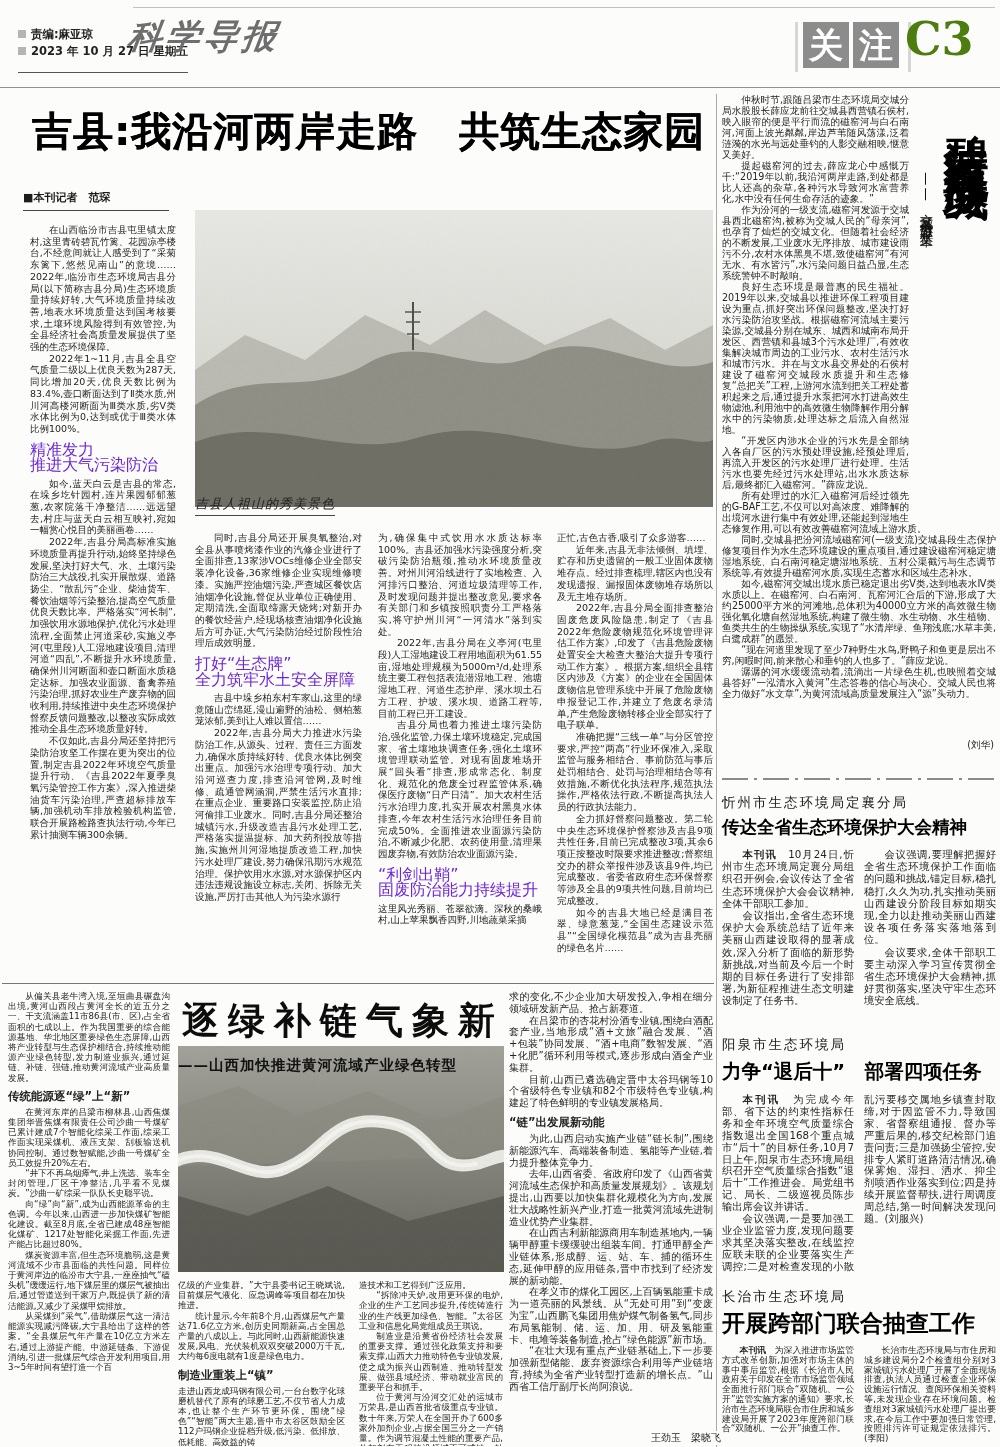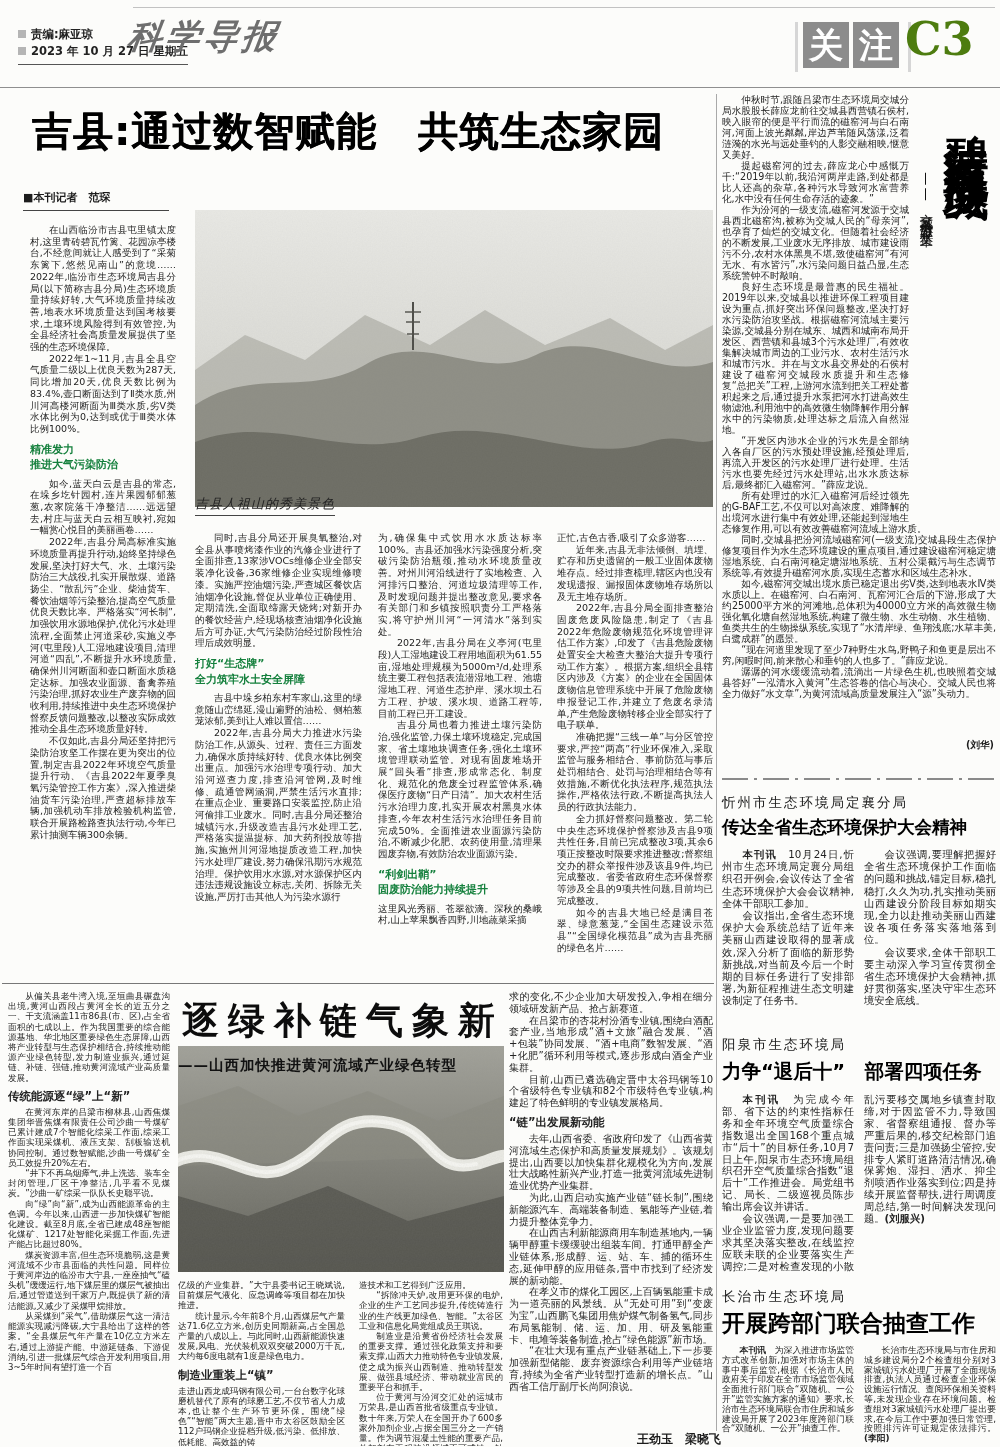--- a/index.html
+++ b/index.html
@@ -4,53 +4,53 @@
 <style>
   html,body{margin:0;padding:0}
   .page{position:relative;width:1000px;height:1447px;background:#fcfcfa;overflow:hidden;
         font-family:"DejaVu Sans",sans-serif;color:#1c1c1c}
   .abs{position:absolute}
   .hline{background:#8f8f8f;height:1px}
   .vline{background:#a9a9a9;width:1px}
   
   .edline{font-size:11.5px;font-weight:bold;color:#222;line-height:17px;white-space:nowrap}
   .sq{display:inline-block;width:8px;height:8px;background:#b5b5b5;margin-right:5px}
-  .edblock{border-bottom:1.5px solid #555;padding-bottom:4px}
+  .edblock{border-bottom:1.5px solid #555;padding-bottom:12px}
   .masthead{font-family:"DejaVu Serif",serif;font-style:italic;font-weight:bold;font-size:34px;
             color:#6e6e6e;letter-spacing:4px;transform:skewX(-8deg)}
   .secbox{display:inline-block;width:46px;height:46px;background:#8c8c8c;color:#fff;
           font-size:34px;font-weight:bold;line-height:46px;text-align:center;margin-right:4px}
   .vbar{display:inline-block;width:3px;height:50px;background:#d6d6d6;vertical-align:top;margin:0 5px}
   .pagecode{font-family:"DejaVu Serif",serif;font-weight:bold;font-size:46px;color:#4d7c0f}
   
   .mainhead{font-size:40px;font-weight:900;letter-spacing:1px;white-space:nowrap;color:#000;
             text-shadow:0.6px 0 #000}
   .byline{font-size:11px;font-weight:bold;border-bottom:1px solid #444;padding-bottom:5px}
   .col{font-size:9.5px;line-height:11.7px;text-align:justify;color:#232323;overflow:hidden}
   .col p,.gcol p,.jc-body p,.brief-body p{margin:0;text-indent:2em}
   .flush p:first-child{text-indent:0}
-  .subhead{font-weight:bold;font-size:11px;line-height:15.5px;margin:7px 0 5px;text-indent:0;color:#15803d}
+  .subhead{font-weight:normal;font-size:16px;line-height:15.5px;margin:7px 0 5px;text-indent:0;color:#6d28d9}
   .caption{font-family:"DejaVu Serif",serif;font-style:italic;font-size:13px;color:#222;
            display:inline-block;border-bottom:1px solid #444;padding-bottom:2px;letter-spacing:1px}
   
   .greenhead{font-family:"DejaVu Serif",serif;font-weight:bold;font-size:37px;letter-spacing:9px;
              white-space:nowrap;color:#0c0c0c}
   .greensub{font-size:14.5px;font-weight:600;letter-spacing:1px;color:#111}
   .gcol{font-size:8.6px;line-height:10.2px;text-align:justify;color:#242424;overflow:hidden}
   .gcolR{font-size:10px;line-height:11.8px}
   .gsub{font-weight:bold;font-size:11.5px;line-height:14px;margin:6px 0 4px;text-indent:0}
-  .authors{font-weight:bold;font-size:12px;background:#fcfcfa;padding-left:8px}
+  .authors{font-weight:normal;font-size:10px;background:#fcfcfa;padding-left:8px}
   
   .jc-wrap{overflow:hidden}
   .jc-float{float:right;display:flex;flex-direction:row;margin:4px 0 8px 9px}
   .jc-sub{writing-mode:vertical-rl;font-size:13.5px;letter-spacing:2px;color:#111;margin-top:74px;height:330px}
   .jc-title{writing-mode:vertical-rl;font-family:"DejaVu Serif",serif;font-weight:bold;font-size:45px;
             letter-spacing:7px;color:#000;height:412px}
   .jc-body{font-size:9.6px;line-height:11px;text-align:justify;color:#232323}
-  .sig{font-weight:bold}
+  .sig{font-weight:normal}
   .dashrule{height:2px;background:repeating-linear-gradient(90deg,#8a8a8a 0 26px,transparent 26px 32px,
             #8a8a8a 32px 35px,transparent 35px 41px)}
   
   .kicker{font-size:13.5px;letter-spacing:2px;color:#1a1a1a}
   .briefhead{font-weight:bold;color:#000;white-space:nowrap}
   .brief-body{text-align:justify;color:#232323;column-count:2;column-gap:10px;column-fill:auto;overflow:hidden}
   .lead{font-weight:bold}
 </style>
 </head>
 <body>
@@ -63,21 +63,21 @@
     <div class="edline"><span class="sq"></span><span>2023 年 10 月 27 日  星期五</span></div>
   </div>
   <div class="abs masthead" style="left:128px;top:14px">科学导报</div>
   <div class="abs" style="left:790px;top:22px">
     <span class="vbar"></span><span class="secbox">关</span><span class="secbox">注</span><span class="vbar"></span>
   </div>
   <div class="abs pagecode" style="left:905px;top:12px">C3</div>
   <div class="abs hline" style="left:0;top:87px;width:1000px"></div>
   <div class="abs vline" style="left:716px;top:94px;height:1353px"></div>
 
-  <div class="abs mainhead" style="left:32px;top:104px">吉县:通过数智赋能　共筑生态家园</div>
+  <div class="abs mainhead" style="left:32px;top:104px">吉县:我沿河两岸走路　共筑生态家园</div>
 
   <div class="abs byline" style="left:23px;top:190px;width:146px">■本刊记者　范琛</div>
 
   <div class="abs" style="left:195px;top:210px;width:518px;height:297px">
     <svg width="518" height="297">
       <defs>
         <linearGradient id="sky1" x1="0" y1="0" x2="0" y2="1">
           <stop offset="0" stop-color="#e9e9e5"></stop>
             <stop offset="1" stop-color="#cfcfc9"></stop>
         </linearGradient>
@@ -215,22 +215,22 @@
   </div>
 
   <div class="abs gcol gcolR" style="left:509px;top:991px;width:204px;height:452px">
     <div class="flush">
         <p>求的变化,不少企业加大研发投入,争相在细分领域研发新产品、抢占新赛道。</p>
         <p>在吕梁市的杏花村汾酒专业镇,围绕白酒配套产业,当地形成“酒+文旅”融合发展、“酒+包装”协同发展、“酒+电商”数智发展、“酒+化肥”循环利用等模式,逐步形成白酒全产业集群。</p>
         <p>目前,山西已遴选确定晋中太谷玛钢等10个省级特色专业镇和82个市级特色专业镇,构建起了特色鲜明的专业镇发展格局。</p>
       </div>
     <div class="gsub">“链”出发展新动能</div>
     <div>
+        <p>为此,山西启动实施产业链“链长制”,围绕新能源汽车、高端装备制造、氢能等产业链,着力提升整体竞争力。</p>
         <p>去年,山西省委、省政府印发了《山西省黄河流域生态保护和高质量发展规划》。该规划提出,山西要以加快集群化规模化为方向,发展壮大战略性新兴产业,打造一批黄河流域先进制造业优势产业集群。</p>
-        <p>为此,山西启动实施产业链“链长制”,围绕新能源汽车、高端装备制造、氢能等产业链,着力提升整体竞争力。</p>
         <p>在山西吉利新能源商用车制造基地内,一辆辆甲醇重卡缓缓驶出组装车间。打通甲醇全产业链体系,形成醇、运、站、车、捕的循环生态,延伸甲醇的应用链条,晋中市找到了经济发展的新动能。</p>
         <p>在孝义市的煤化工园区,上百辆氢能重卡成为一道亮丽的风景线。从“无处可用”到“变废为宝”,山西鹏飞集团用焦炉煤气制备氢气,同步布局氢能制、储、运、加、用、研及氢能重卡、电堆等装备制造,抢占“绿色能源”新市场。</p>
         <p>“在壮大现有重点产业链基础上,下一步要加强新型储能、废弃资源综合利用等产业链培育,持续为全省产业转型打造新的增长点。”山西省工信厅副厅长尚阿浪说。</p>
       </div>
   </div>
   <div class="abs authors" style="left:509px;top:1431px;width:204px;text-align:right">王劲玉　梁晓飞</div>
 
   <div class="abs jc-wrap" style="left:722px;top:94px;width:274px;height:668px">
     <div class="jc-float">
       <div class="jc-sub">——交城县全力做好『水文章』</div>

